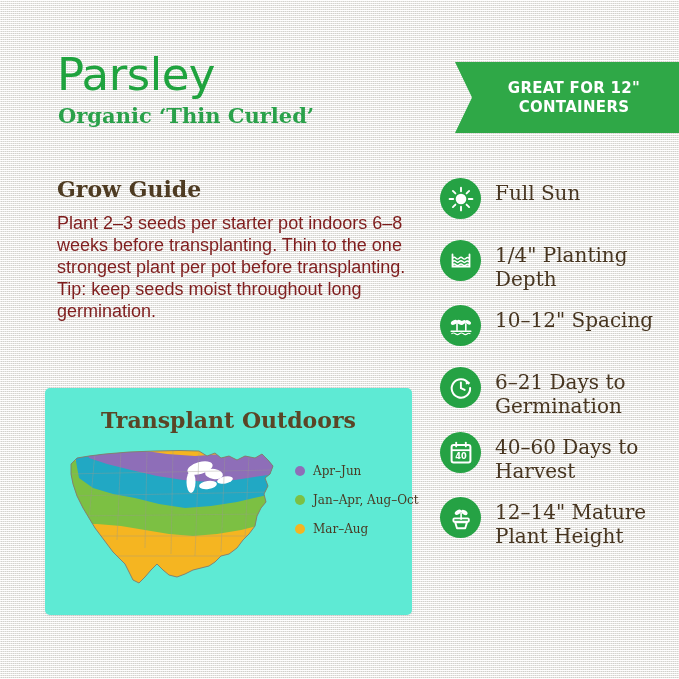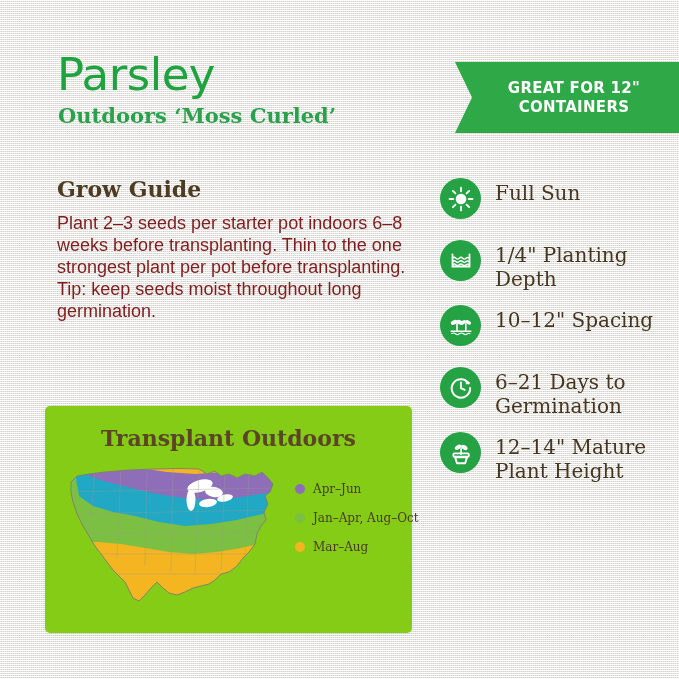--- a/index.html
+++ b/index.html
@@ -57,22 +57,22 @@
     font-weight:bold;font-size:22px;color:#4e3b22;
   }
   .guide-body{
     position:absolute;left:57px;top:212px;width:356px;
     font-family:Liberation Sans, sans-serif;
     font-size:18px;line-height:22px;color:#7f1d1d;
   }
 
   
   .map-card{
-    position:absolute;left:45px;top:406px;width:367px;height:227px;
-    background:#84cc16;border-radius:5px;
+    position:absolute;left:45px;top:388px;width:367px;height:227px;
+    background:#5eead4;border-radius:5px;
     box-shadow:0 1px 3px rgba(120,115,105,.12);
   }
   .map-title{
     position:absolute;left:0;right:0;top:19px;text-align:center;
     font-family:"DejaVu Serif", serif;
     font-weight:bold;font-size:22px;color:#5a4526;
   }
   .map-wrap{position:absolute;left:14px;top:56px;width:230px;height:155px;}
   .map-wrap svg{display:block;width:100%;height:100%;}
 
@@ -103,21 +103,21 @@
   }
 </style>
 </head>
 <body>
 
 <div id="texture"></div>
 
 <div id="sheet">
 
   <div class="title">Parsley</div>
-  <div class="subtitle">Outdoors ‘Moss Curled’</div>
+  <div class="subtitle">Organic ‘Thin Curled’</div>
 
   <div class="ribbon">
     <div class="ribbon-text">
       <span>GREAT FOR 12"</span><br>
       <span>CONTAINERS</span>
     </div>
   </div>
 
   <div class="guide-h">Grow Guide</div>
   <div class="guide-body">Plant 2–3 seeds per starter pot indoors 6–8 weeks before transplanting. Thin to the one strongest plant per pot before transplanting. Tip: keep seeds moist throughout long germination.</div>
@@ -188,20 +188,34 @@
           <polyline points="17.6,4.4 22.4,8.0 17.9,9.6" fill="#fff"></polyline>
           <g stroke="#fff" stroke-width="1.9" stroke-linecap="round">
             <line x1="12.9" y1="7.4" x2="12.9" y2="13.1"></line>
             <line x1="12.9" y1="13.1" x2="16.7" y2="14.9"></line>
           </g>
         </svg>
       </div>
       <div class="fact-label">6–21 Days to Germination</div>
     </div>
 
+    <div class="fact">
+      <div class="fact-icon">
+        <svg width="26" height="26" viewBox="0 0 26 26">
+          <g stroke="#fff" stroke-width="1.8" fill="none" stroke-linecap="round">
+            <line x1="8.2" y1="2.6" x2="8.2" y2="6.4"></line>
+            <line x1="17.8" y1="2.6" x2="17.8" y2="6.4"></line>
+          </g>
+          <rect x="3.6" y="5.0" width="18.8" height="17.6" rx="2" fill="none" stroke="#fff" stroke-width="2"></rect>
+          <line x1="3.6" y1="10.2" x2="22.4" y2="10.2" stroke="#fff" stroke-width="1.8"></line>
+          <text x="13" y="19.0" text-anchor="middle" font-family="DejaVu Sans, sans-serif" font-size="8.2" font-weight="bold" fill="#fff">40</text>
+        </svg>
+      </div>
+      <div class="fact-label">40–60 Days to Harvest</div>
+    </div>
 
     <div class="fact">
       <div class="fact-icon">
         <svg width="26" height="26" viewBox="0 0 26 26">
           <g fill="#fff">
             <ellipse cx="10.0" cy="7.2" rx="3.6" ry="2.1" transform="rotate(-32 10.0 7.2)"></ellipse>
             <ellipse cx="16.3" cy="7.4" rx="3.6" ry="2.1" transform="rotate(32 16.3 7.4)"></ellipse>
           </g>
           <line x1="13.1" y1="8.4" x2="13.1" y2="14.2" stroke="#fff" stroke-width="1.6" stroke-linecap="round"></line>
           <rect x="5.4" y="13.4" width="15.4" height="3.3" rx="1" fill="none" stroke="#fff" stroke-width="1.9"></rect>

